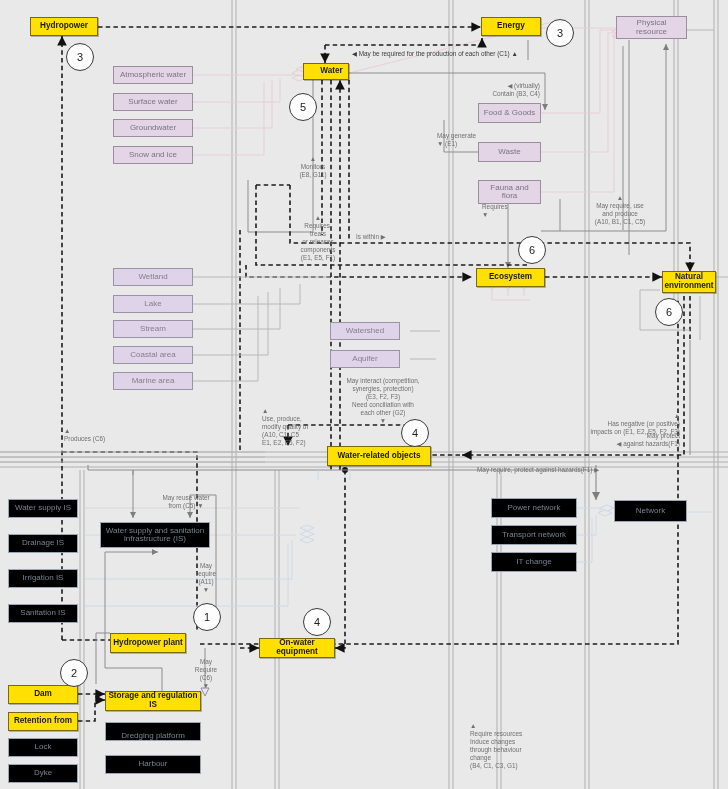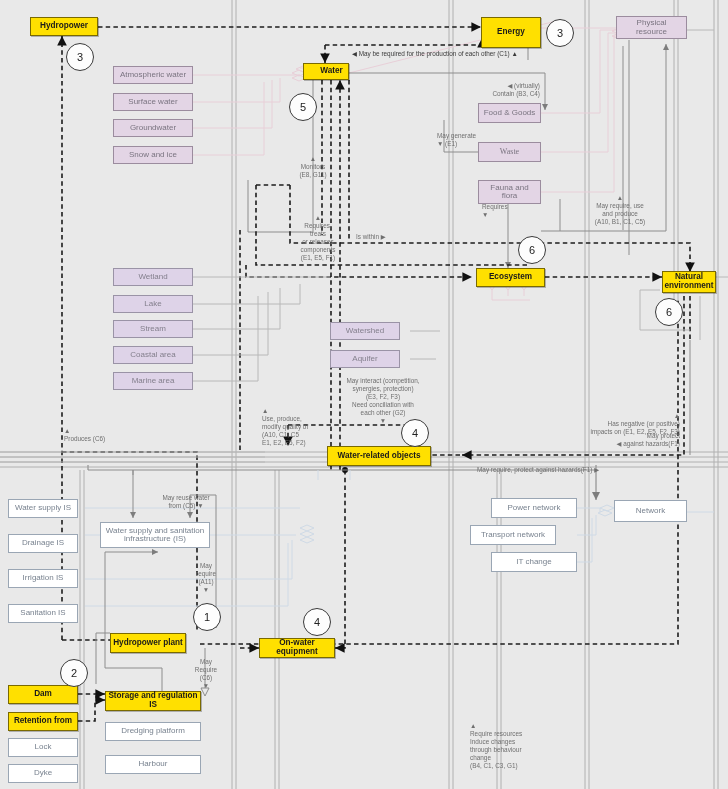--- a/index.html
+++ b/index.html
@@ -24,21 +24,21 @@
   .n-pink{
     background:#e3d5e5;border:1px solid #9b8c9e;color:#7a7480;
     font-size:8px;
   }
   .n-pink2{
     background:#ded3e8;border:1px solid #9a93a6;color:#837f8c;
     font-size:8px;
   }
   
   .n-blue{
-    background:#ffffff;border:1px solid #9aa6b4;color:#78828f;
+    background:#000000;border:1px solid #9aa6b4;color:#78828f;
     font-size:8px;
   }
 
   
   .circle{
     position:absolute;width:26px;height:26px;border-radius:50%;
     background:#fdfdfd;border:1.3px solid #3a3a3a;
     display:flex;align-items:center;justify-content:center;
     font-size:11px;color:#222;z-index:40;
   }
@@ -274,21 +274,21 @@
       <path class="ln-thin" d="M660,290 L640,290 L640,330 L690,330"></path>
       <path class="ln-thin" d="M700,296 L700,340"></path>
       <path class="ln-thin" d="M716,277 L728,277"></path>
     </g>
   </svg>
 
   <div class="node n-yellow" style="left:30px;top:17px;width:68px;height:19px;">
     <span>Hydropower</span>
   </div>
 
-  <div class="node n-yellow" style="left:481px;top:17px;width:60px;height:31px;">
+  <div class="node n-yellow" style="left:481px;top:17px;width:60px;height:19px;">
     <span>Energy</span>
   </div>
 
   <div class="node n-pink" style="left:616px;top:16px;width:71px;height:23px;">
     <span style="white-space:pre-line">Physical
 resource</span>
   </div>
 
   <div class="node n-yellow" style="left:303px;top:63px;width:46px;height:17px;padding-left:11px;">
     <span>Water</span>
@@ -303,21 +303,21 @@
   <div class="node n-pink" style="left:113px;top:119px;width:80px;height:18px;">
     <span>Groundwater</span>
   </div>
   <div class="node n-pink" style="left:113px;top:146px;width:80px;height:18px;">
     <span>Snow and ice</span>
   </div>
 
   <div class="node n-pink" style="left:478px;top:103px;width:63px;height:20px;">
     <span>Food &amp; Goods</span>
   </div>
-  <div class="node n-pink" style="left:478px;top:142px;width:63px;height:20px;font-family:Liberation Serif, serif;">
+  <div class="node n-pink" style="left:478px;top:142px;width:63px;height:20px;">
     <span>Waste</span>
   </div>
   <div class="node n-pink" style="left:478px;top:180px;width:63px;height:24px;">
     <span style="white-space:pre-line">Fauna and
 flora</span>
   </div>
 
   <div class="node n-pink2" style="left:113px;top:268px;width:80px;height:18px;">
     <span>Wetland</span>
   </div>
@@ -388,31 +388,31 @@
   <div class="node n-blue" style="left:8px;top:738px;width:70px;height:19px;">
     <span>Lock</span>
   </div>
   <div class="node n-blue" style="left:8px;top:764px;width:70px;height:19px;">
     <span>Dyke</span>
   </div>
 
   <div class="node n-yellow" style="left:105px;top:691px;width:96px;height:20px;">
     <span>Storage and regulation IS</span>
   </div>
-  <div class="node n-blue" style="left:105px;top:722px;width:96px;height:19px;">
+  <div class="node n-blue" style="left:105px;top:722px;width:96px;height:19px;align-items:flex-end;">
     <span>Dredging platform</span>
   </div>
   <div class="node n-blue" style="left:105px;top:755px;width:96px;height:19px;">
     <span>Harbour</span>
   </div>
 
   <div class="node n-blue" style="left:491px;top:498px;width:86px;height:20px;">
     <span>Power network</span>
   </div>
-  <div class="node n-blue" style="left:470px;top:525px;width:86px;height:20px;">
+  <div class="node n-blue" style="left:491px;top:525px;width:86px;height:20px;">
     <span>Transport network</span>
   </div>
   <div class="node n-blue" style="left:491px;top:552px;width:86px;height:20px;">
     <span>IT change</span>
   </div>
   <div class="node n-blue" style="left:614px;top:500px;width:73px;height:22px;">
     <span>Network</span>
   </div>
 
   <div class="circle" style="left:66px;top:43px;">

